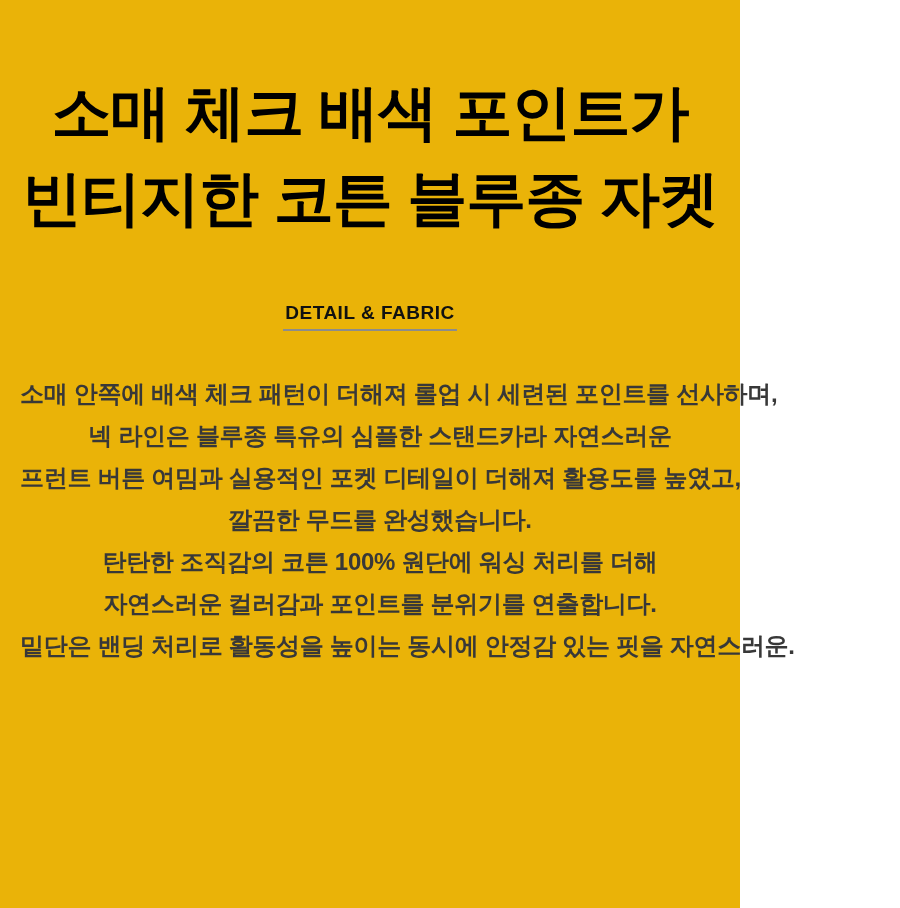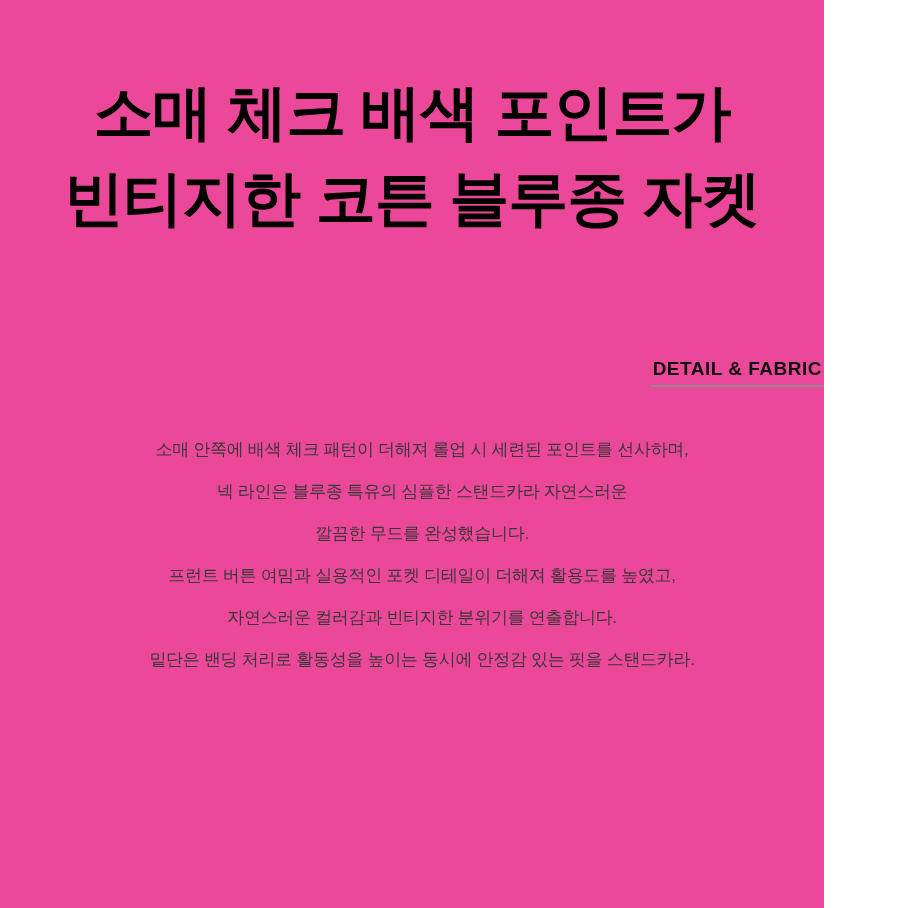--- a/index.html
+++ b/index.html
@@ -7,58 +7,57 @@
     padding: 0;
   }
   body {
     width: 900px;
     height: 908px;
     background: #ffffff;
     font-family: "Liberation Sans", "DejaVu Sans", sans-serif;
     overflow: hidden;
   }
   .page {
-    width: 824px;
+    width: 740px;
     height: 908px;
     text-align: center;
-    background: #ec4899;
+    background: #eab308;
   }
   .page-title {
     margin: 0;
     padding-top: 70px;
     font-size: 60px;
     line-height: 86px;
     font-weight: 700;
     color: #000000;
     letter-spacing: -1px;
   }
   .title-line {
     display: block;
     white-space: nowrap;
   }
   .heading-wrap {
-    margin-top: 116px;
-    text-align: right;
+    margin-top: 60px;
   }
   .section-heading {
     display: inline-block;
     margin: 0;
     font-size: 19px;
     line-height: 22px;
     font-weight: 700;
     color: #111111;
     letter-spacing: 0.5px;
     padding: 0 2px 5px 2px;
     border-bottom: 2px solid #8c8c8c;
   }
   .description {
     margin-top: 42px;
-    font-size: 17px;
+    font-size: 24px;
     line-height: 42px;
-    font-weight: 400;
+    font-weight: 700;
     color: #383838;
     letter-spacing: -0.3px;
     margin-left: 20px;
   }
   .desc-line {
     margin: 0;
     white-space: nowrap;
   }
 </style>
 </head>
@@ -71,19 +70,20 @@
     <span class="title-line">빈티지한 코튼 블루종 자켓</span>
   </h1>
 
   <div class="heading-wrap">
     <h2 class="section-heading">DETAIL &amp; FABRIC</h2>
   </div>
 
   <div class="description">
     <p class="desc-line">소매 안쪽에 배색 체크 패턴이 더해져 롤업 시 세련된 포인트를 선사하며,</p>
     <p class="desc-line">넥 라인은 블루종 특유의 심플한 스탠드카라 자연스러운</p>
+    <p class="desc-line">프런트 버튼 여밈과 실용적인 포켓 디테일이 더해져 활용도를 높였고,</p>
     <p class="desc-line">깔끔한 무드를 완성했습니다.</p>
-    <p class="desc-line">프런트 버튼 여밈과 실용적인 포켓 디테일이 더해져 활용도를 높였고,</p>
-    <p class="desc-line">자연스러운 컬러감과 빈티지한 분위기를 연출합니다.</p>
-    <p class="desc-line">밑단은 밴딩 처리로 활동성을 높이는 동시에 안정감 있는 핏을 스탠드카라.</p>
+    <p class="desc-line">탄탄한 조직감의 코튼 100% 원단에 워싱 처리를 더해</p>
+    <p class="desc-line">자연스러운 컬러감과 포인트를 분위기를 연출합니다.</p>
+    <p class="desc-line">밑단은 밴딩 처리로 활동성을 높이는 동시에 안정감 있는 핏을 자연스러운.</p>
   </div>
 
 </main>
 
 </body></html>

